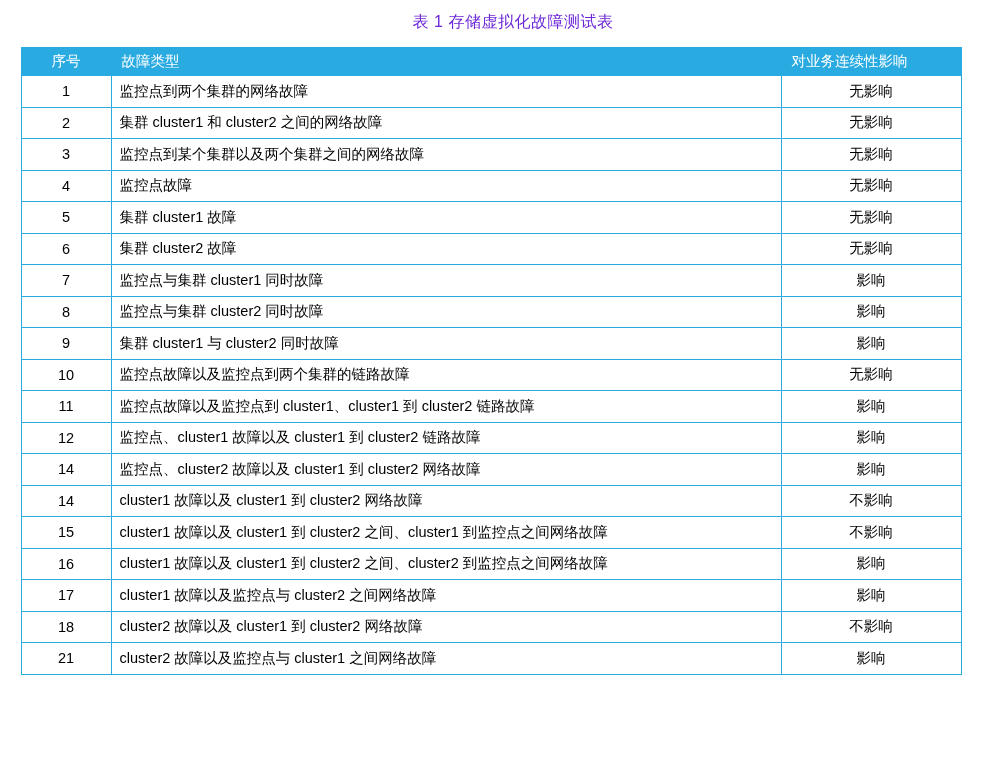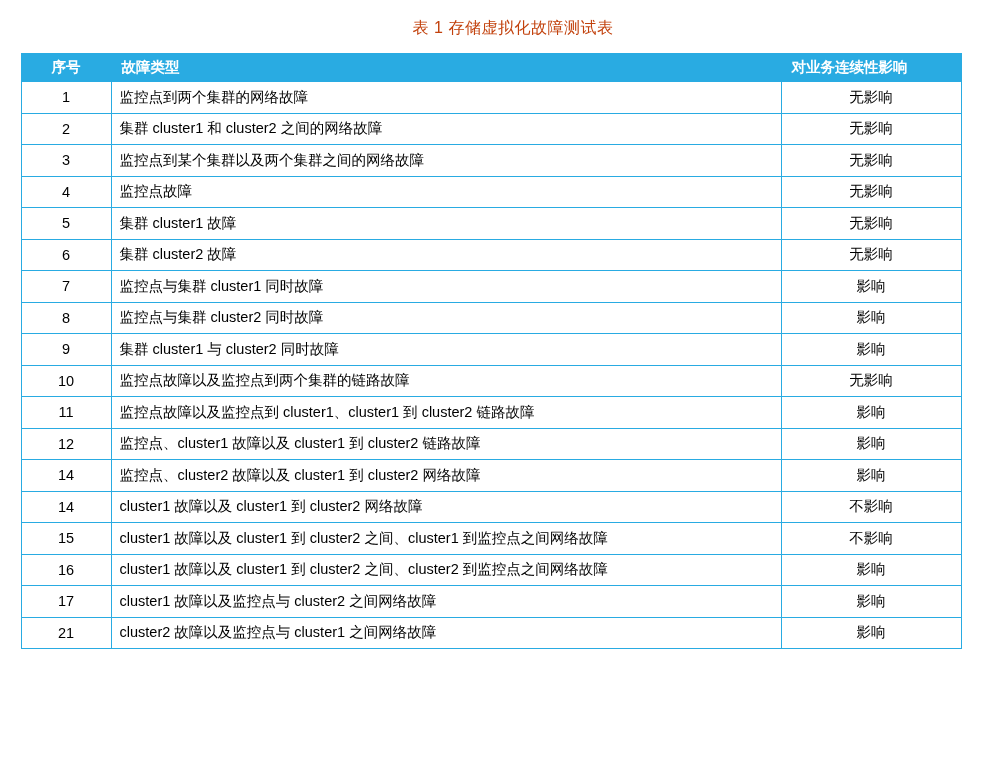--- a/index.html
+++ b/index.html
@@ -16,41 +16,41 @@
   }
   .page {
     position: relative;
     width: 982px;
     height: 766px;
     box-sizing: border-box;
   }
   .caption {
     text-align: center;
     font-size: 16px;
-    color: #c2410c;
-    padding-top: 18px;
+    color: #6d28d9;
+    padding-top: 12px;
     padding-bottom: 14px;
     letter-spacing: 0.5px;
     margin-left: 44px;
   }
   table.fault-table {
     border-collapse: collapse;
     table-layout: fixed;
     margin: 0 auto;
     width: 940px;
     border: 1px solid #2196d6;
   }
   table.fault-table col.c-seq { width: 90px; }
   table.fault-table col.c-type { width: 670px; }
   table.fault-table col.c-impact { width: 180px; }
 
   table.fault-table thead th {
     background: #29ABE2;
     color: #ffffff;
-    font-weight: bold;
+    font-weight: normal;
     font-size: 14.5px;
     height: 28px;
     border: 1px solid #29ABE2;
     padding: 0 10px;
     box-sizing: border-box;
   }
   table.fault-table thead th.th-seq { text-align: center; }
   table.fault-table thead th.th-type { text-align: left; }
   table.fault-table thead th.th-impact { text-align: left; }
 
@@ -169,20 +169,25 @@
           <td class="cell-seq">16</td>
           <td class="cell-type">cluster1 故障以及 cluster1 到 cluster2 之间、cluster2 到监控点之间网络故障</td>
           <td class="cell-impact">影响</td>
         </tr>
         <tr>
           <td class="cell-seq">17</td>
           <td class="cell-type">cluster1 故障以及监控点与 cluster2 之间网络故障</td>
           <td class="cell-impact">影响</td>
         </tr>
         <tr>
+          <td class="cell-seq">18</td>
+          <td class="cell-type">cluster2 故障以及 cluster1 到 cluster2 网络故障</td>
+          <td class="cell-impact">不影响</td>
+        </tr>
+        <tr>
           <td class="cell-seq">21</td>
           <td class="cell-type">cluster2 故障以及监控点与 cluster1 之间网络故障</td>
           <td class="cell-impact">影响</td>
         </tr>
       </tbody>
   </table>
 
 </div>
 
 </body></html>

